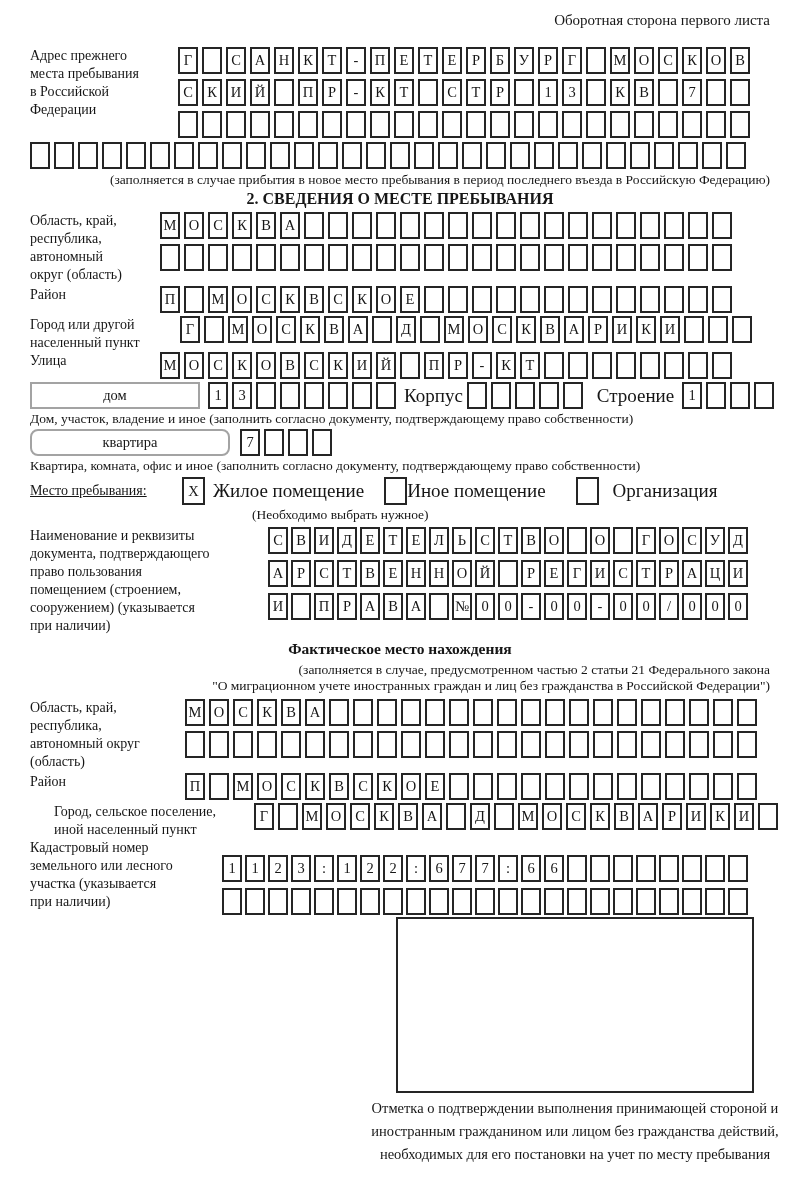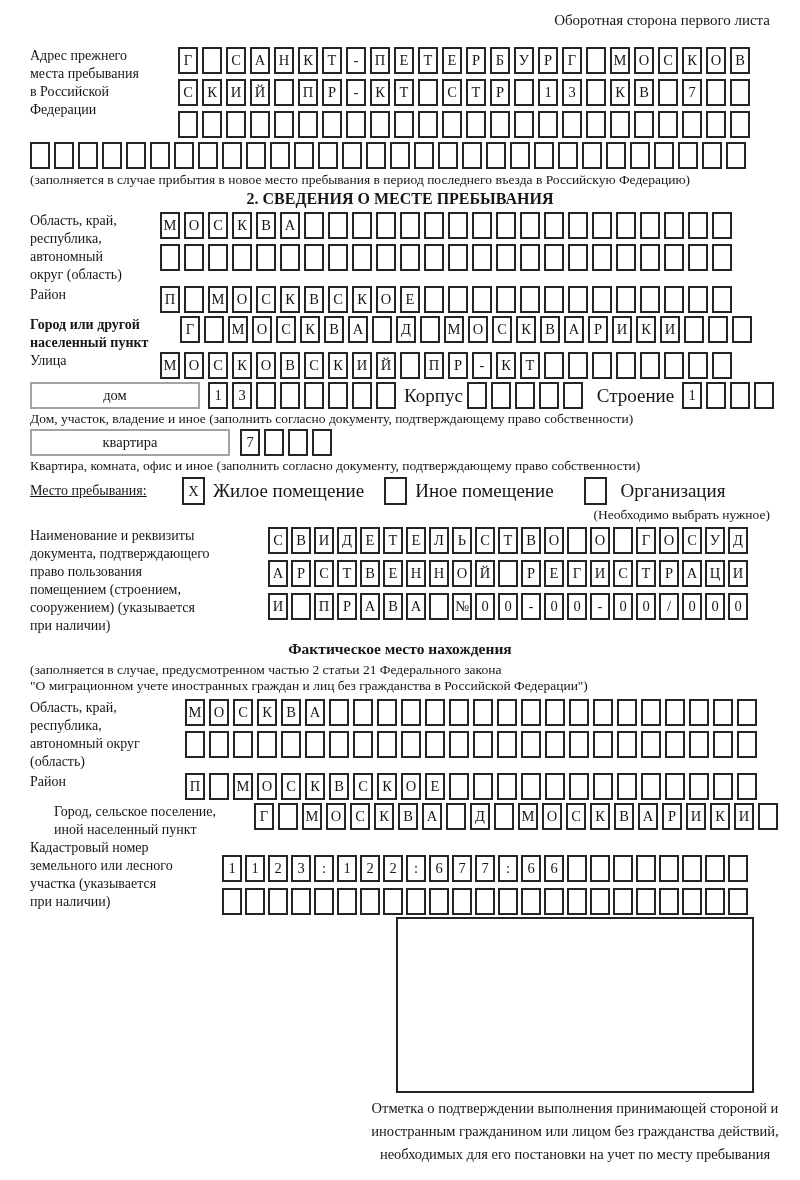--- a/index.html
+++ b/index.html
@@ -6,21 +6,21 @@
   body{width:800px;height:1180px;overflow:hidden;font-family:"Liberation Serif","DejaVu Serif",serif;color:#161616;}
   .page{padding:12px 30px 0 30px;position:relative;}
   .right-title{text-align:right;font-size:15px;padding-right:0px;margin-bottom:18px;}
   .block{display:flex;align-items:flex-start;}
   .lblcol{flex:0 0 auto;font-size:14px;line-height:18px;}
   .lblcol div{white-space:nowrap;}
   .gridcol{display:flex;flex-direction:column;gap:5px;}
   .cellrow{display:flex;gap:4px;}
   .cellrow.g23{gap:3px;}
   .cell{flex:0 0 auto;width:16px;height:23px;border:2px solid #252525;display:flex;align-items:center;justify-content:center;font-size:14.5px;line-height:23px;}
-  .caption{font-size:13.5px;text-align:left;}
+  .caption{font-size:13.5px;text-align:right;}
   .sec-title{font-size:16px;font-weight:bold;text-align:center;}
   .widebox{border:2px solid #a3a3a3;height:23px;display:flex;align-items:center;justify-content:center;font-size:14.5px;flex:0 0 auto;}
   .inline-label{font-size:19px;white-space:nowrap;align-self:center;}
   .chkbox{flex:0 0 auto;width:19px;height:24px;border:2px solid #252525;display:flex;align-items:center;justify-content:center;font-size:14.5px;}
   .stamp-box{border:2px solid #252525;width:354px;height:172px;margin-left:366px;}
   .stamp-caption{width:450px;margin-left:320px;text-align:center;font-size:14.5px;line-height:23px;margin-top:4px;}
   .mb2{margin-bottom:2px;}.mb3{margin-bottom:3px;}.mb4{margin-bottom:4px;}.mb5{margin-bottom:5px;}
 </style>
 </head>
 <body>
@@ -240,21 +240,21 @@
         <div class="cell"></div>
         <div class="cell"></div>
         <div class="cell"></div>
         <div class="cell"></div>
         <div class="cell"></div>
         <div class="cell"></div>
       </div>
   </div>
 
   <div class="block" style="margin-bottom:0;">
-    <div class="lblcol" style="width:150px;font-weight:bold;">
+    <div class="lblcol" style="width:150px;">
       <div>Город или другой</div>
       <div>населенный пункт</div>
     </div>
     <div class="cellrow">
         <div class="cell">Г</div>
         <div class="cell"></div>
         <div class="cell">М</div>
         <div class="cell">О</div>
         <div class="cell">С</div>
         <div class="cell">К</div>
@@ -333,40 +333,40 @@
     <div class="cellrow" style="margin-left:8px;">
         <div class="cell">1</div>
         <div class="cell"></div>
         <div class="cell"></div>
         <div class="cell"></div>
       </div>
   </div>
   <div class="caption mb2" style="text-align:left;">Дом, участок, владение и иное (заполнить согласно документу, подтверждающему право собственности)</div>
 
   <div class="block mb2" style="align-items:center;">
-    <div class="widebox" style="width:196px;">квартира</div>
+    <div class="widebox" style="width:196px;border-radius:8px;">квартира</div>
     <div class="cellrow" style="margin-left:10px;">
         <div class="cell">7</div>
         <div class="cell"></div>
         <div class="cell"></div>
         <div class="cell"></div>
       </div>
   </div>
   <div class="caption mb3" style="text-align:left;">Квартира, комната, офис и иное (заполнить согласно документу, подтверждающему право собственности)</div>
 
   <div class="block mb2" style="align-items:center;">
     <div class="lblcol" style="width:152px;text-decoration:underline;">Место пребывания:</div>
     <div class="chkbox">X</div>
     <div class="inline-label" style="margin-left:8px;">Жилое помещение</div>
     <div class="chkbox" style="margin-left:20px;"></div>
-    <div class="inline-label" style="margin-left:8px;">Иное помещение</div>
+    <div class="inline-label" style="margin-left:0;">Иное помещение</div>
     <div class="chkbox" style="margin-left:30px;"></div>
     <div class="inline-label" style="margin-left:14px;">Организация</div>
   </div>
-  <div class="caption mb4" style="text-align:right;margin-left:222px;">(Необходимо выбрать нужное)</div>
+  <div class="caption mb4" style="text-align:left;margin-left:222px;">(Необходимо выбрать нужное)</div>
 
   <div class="block mb5">
     <div class="lblcol" style="width:238px;">
       <div>Наименование и реквизиты</div>
       <div>документа, подтверждающего</div>
       <div>право пользования</div>
       <div>помещением (строением,</div>
       <div>сооружением) (указывается</div>
       <div>при наличии)</div>
     </div>

